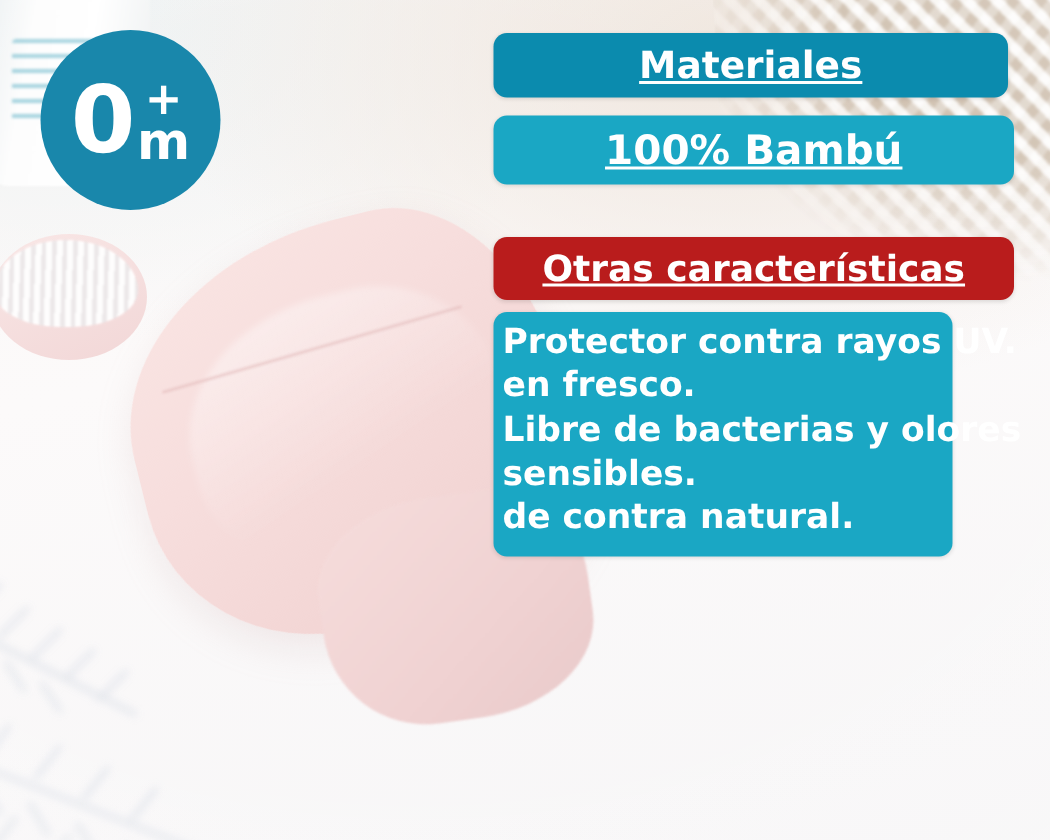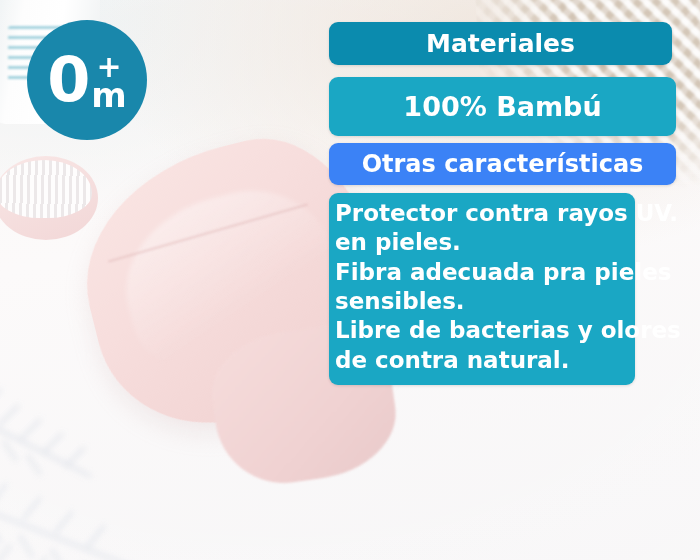--- a/index.html
+++ b/index.html
@@ -214,33 +214,34 @@
 
   .band {
     color: #ffffff;
     border-radius: 9px;
     display: flex;
     align-items: center;
     justify-content: center;
     text-align: center;
     font-weight: 700;
     box-shadow: 0 1px 3px rgba(0,0,0,.12);
+    text-decoration: underline;
   }
 
   .band-materials {
     width: 343px;
     height: 43px;
     font-size: 25px;
     margin-bottom: 12px;
   }
   .band-bamboo {
     width: 347px;
-    height: 59px;
+    height: 46px;
     font-size: 27px;
-    margin-bottom: 7px;
+    margin-bottom: 35px;
   }
   .band-features {
     width: 347px;
     height: 42px;
     font-size: 24px;
     margin-bottom: 8px;
   }
 
   .body-block {
     width: 306px;
@@ -305,27 +306,26 @@
   <div class="panel">
 
     <div class="band band-materials" id="band-materials" style="background: rgb(11, 139, 174);">
       <span>Materiales</span>
     </div>
 
     <div class="band band-bamboo" id="band-bamboo" style="background: rgb(26, 167, 196);">
       <span>100% Bambú</span>
     </div>
 
-    <div class="band band-features" id="band-features" style="background: #3b82f6;">
+    <div class="band band-features" id="band-features" style="background: #b91c1c;">
       <span>Otras características</span>
     </div>
 
     <div class="body-block" id="features-body" style="background: rgb(26, 167, 196);">
         <div class="body-line">Protector contra rayos UV.</div>
-        <div class="body-line">en pieles.</div>
-        <div class="body-line">Fibra adecuada pra pieles</div>
+        <div class="body-line">en fresco.</div>
+        <div class="body-line">Libre de bacterias y olores</div>
         <div class="body-line">sensibles.</div>
-        <div class="body-line">Libre de bacterias y olores</div>
         <div class="body-line">de contra natural.</div>
       </div>
 
   </div>
 </div>
 
 </body></html>

